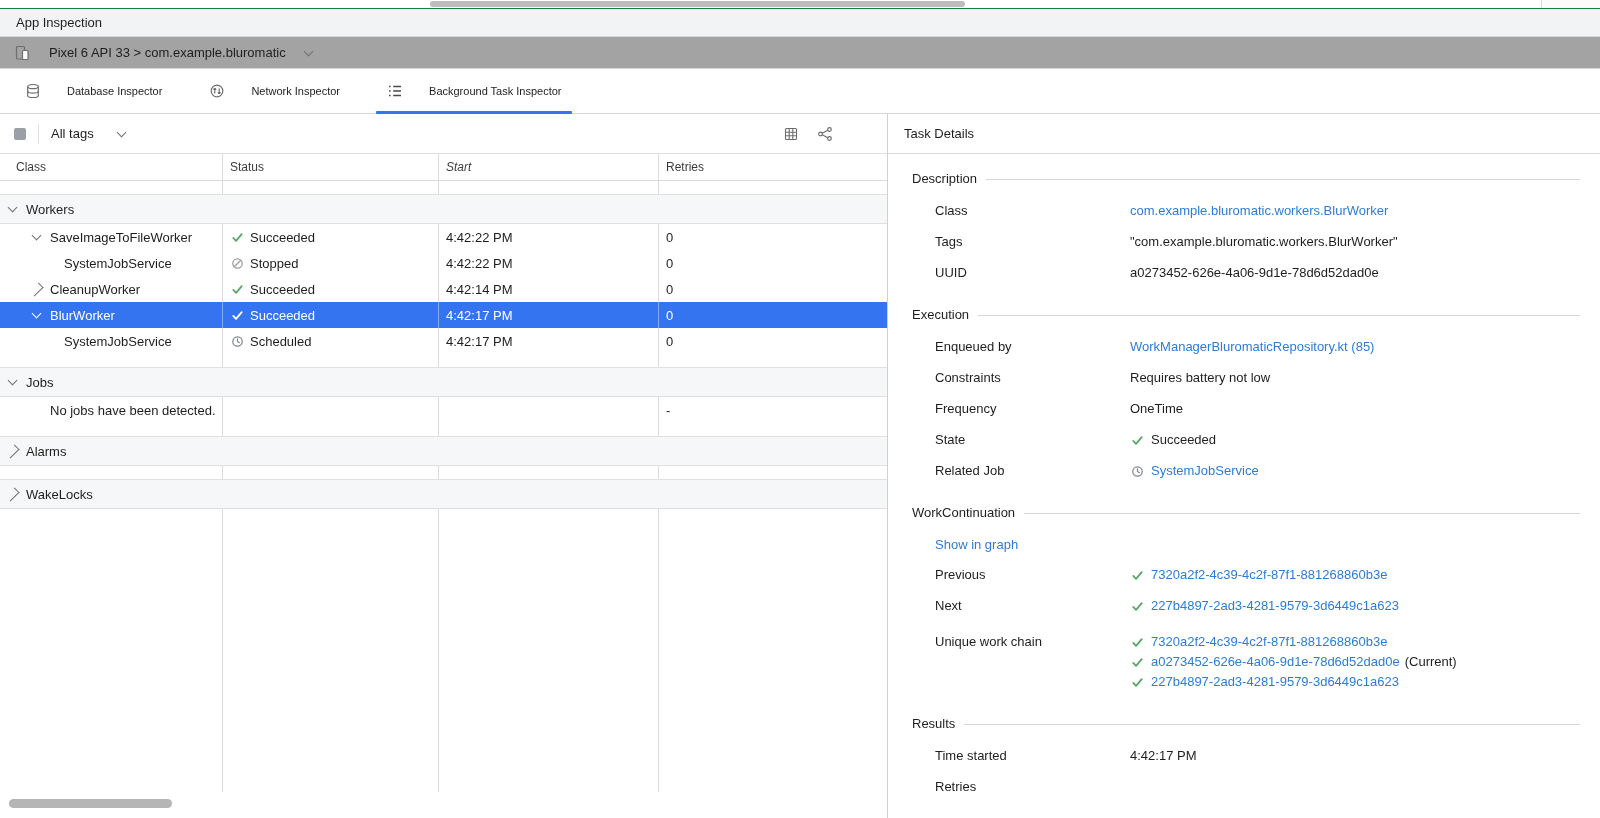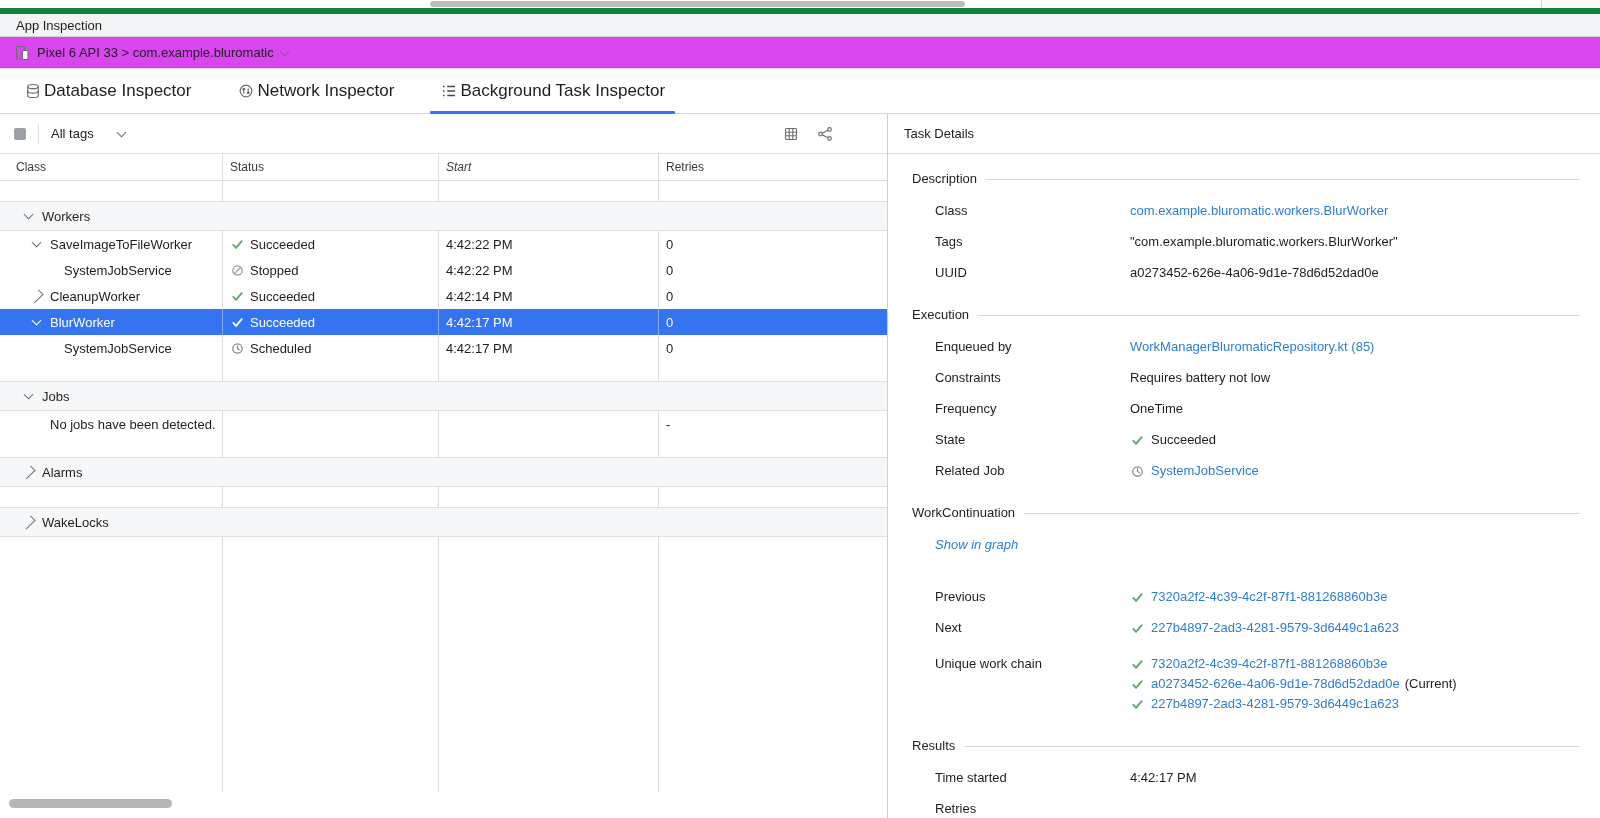--- a/index.html
+++ b/index.html
@@ -9,25 +9,25 @@
   html,body{width:1600px;height:818px;}
   body{font-family:"Liberation Sans",sans-serif;font-size:13px;color:#1e1e1e;background:#fff;overflow:hidden;}
   svg{display:block;}
   .screen{width:1600px;height:818px;display:flex;flex-direction:column;background:#fff;}
 
   
   .top-strip{height:8px;flex:none;position:relative;background:#fff;}
   .top-thumb{position:absolute;left:430px;top:1px;width:535px;height:6px;background:#bdbdbd;border-radius:3px;}
   .top-strip::after{content:'';position:absolute;right:0;top:0;width:58px;height:8px;border-left:1px solid #d9d9d9;background:#fbfbfb;}
 
-  .app-header{height:29px;flex:none;background:#f2f3f4;border-top:6px solid #15803d;border-bottom:1px solid #d7d7d7;display:flex;align-items:center;padding:0 16px;}
-  .device-row{height:32px;flex:none;display:flex;align-items:center;gap:7px;padding:0 13px;border-bottom:1px solid #d7d7d7;background:#d946ef;}
+  .app-header{height:29px;flex:none;background:#f2f3f4;border-top:1px solid #15803d;border-bottom:1px solid #d7d7d7;display:flex;align-items:center;padding:0 16px;}
+  .device-row{height:32px;flex:none;display:flex;align-items:center;gap:19px;padding:0 13px;border-bottom:1px solid #d7d7d7;background:#a3a3a3;}
 
   .tabs{height:45px;flex:none;display:flex;align-items:stretch;gap:14px;padding:0 8px;border-bottom:1px solid #d7d7d7;}
-  .tab{display:flex;align-items:center;gap:3px;padding:0 16px;font-size:17px;position:relative;cursor:default;white-space:nowrap;}
+  .tab{display:flex;align-items:center;gap:26px;padding:0 16px;font-size:11px;position:relative;cursor:default;white-space:nowrap;}
   .tab.active::after{content:'';position:absolute;left:6px;right:6px;bottom:-1px;height:3px;background:var(--accent);border-radius:1px;}
 
   .icon16{width:17px;height:17px;display:inline-flex;align-items:center;justify-content:center;flex:none;}
   .chev{display:inline-block;width:7px;height:7px;border-right:1.5px solid #707070;border-bottom:1.5px solid #707070;flex:none;}
   .chev.down{transform:rotate(45deg);margin-top:-3px;}
   .chev.right{transform:rotate(-45deg);}
 
   .main{flex:1;display:flex;min-height:0;}
   .left{width:888px;flex:none;border-right:1px solid #d0d0d0;display:flex;flex-direction:column;min-height:0;}
 
@@ -38,21 +38,21 @@
   .view-toggles{margin-left:auto;display:flex;gap:17px;padding-right:40px;align-items:center;}
 
   .colheads{height:27px;flex:none;display:flex;align-items:center;border-bottom:1px solid #d9d9d9;font-size:12px;color:#3c3c3c;}
   .colhead{padding-left:8px;white-space:nowrap;overflow:hidden;}
   .colhead:first-child{padding-left:16px;}
 
   .vlines{background-image:linear-gradient(#dcdcdc,#dcdcdc),linear-gradient(#dcdcdc,#dcdcdc),linear-gradient(#dcdcdc,#dcdcdc);background-size:1px 100%;background-position:222px 0,438px 0,658px 0;background-repeat:no-repeat;}
 
   .tbody{flex:1;display:flex;flex-direction:column;min-height:0;}
   .rows{flex:1;display:flex;flex-direction:column;min-height:0;overflow:hidden;}
-  .group-row{height:30px;flex:none;display:flex;align-items:center;padding-left:22px;background:#f6f7f8;border-top:1px solid #e0e0e0;border-bottom:1px solid #e0e0e0;margin-top:20px;}
+  .group-row{height:30px;flex:none;display:flex;align-items:center;padding-left:6px;background:#f6f7f8;border-top:1px solid #e0e0e0;border-bottom:1px solid #e0e0e0;margin-top:13px;}
   .chevbox{width:13px;display:inline-flex;justify-content:center;flex:none;margin-right:7px;}
   .trow{height:26px;flex:none;display:flex;align-items:stretch;cursor:default;text-align:right;}
   .cell{display:flex;align-items:center;overflow:hidden;white-space:nowrap;padding-left:8px;}
   .c3{flex:1;}
   .trow.selected{background-color:var(--sel);color:#fff;
     background-image:linear-gradient(rgba(255,255,255,.4),rgba(255,255,255,.4)),linear-gradient(rgba(255,255,255,.4),rgba(255,255,255,.4)),linear-gradient(rgba(255,255,255,.4),rgba(255,255,255,.4));
     background-size:1px 100%;background-position:222px 0,438px 0,658px 0;background-repeat:no-repeat;}
   .trow.selected .chev{border-color:#fff;}
   .trow.selected .sicon{color:#fff !important;}
   .sicon{display:inline-flex;width:14px;height:14px;align-items:center;justify-content:center;margin-right:6px;flex:none;}
@@ -71,21 +71,21 @@
   .sec-title{white-space:nowrap;}
   .sec-line{flex:1;height:1px;background:#d6d6d6;}
   .drow{display:flex;align-items:flex-start;padding-left:23px;margin-bottom:11px;}
   .drow.gap{margin-top:16px;}
   .dlabel{width:195px;flex:none;line-height:18px;}
   .dvals{flex:1;min-width:0;}
   .dval{display:flex;align-items:center;line-height:18px;margin-bottom:2px;white-space:nowrap;}
   .dval .sicon{margin-right:7px;}
   .suffix{margin-left:5px;}
   .link{color:var(--link);cursor:pointer;}
-  .action-row{padding-left:23px;margin:2px 0 34px;line-height:18px;font-style:italic;}
+  .action-row{padding-left:23px;margin:2px 0 12px;line-height:18px;}
 </style>
 </head>
 <body>
 
 <div class="screen">
 
   <div class="top-strip">
     <div class="top-thumb"></div>
   </div>
 

